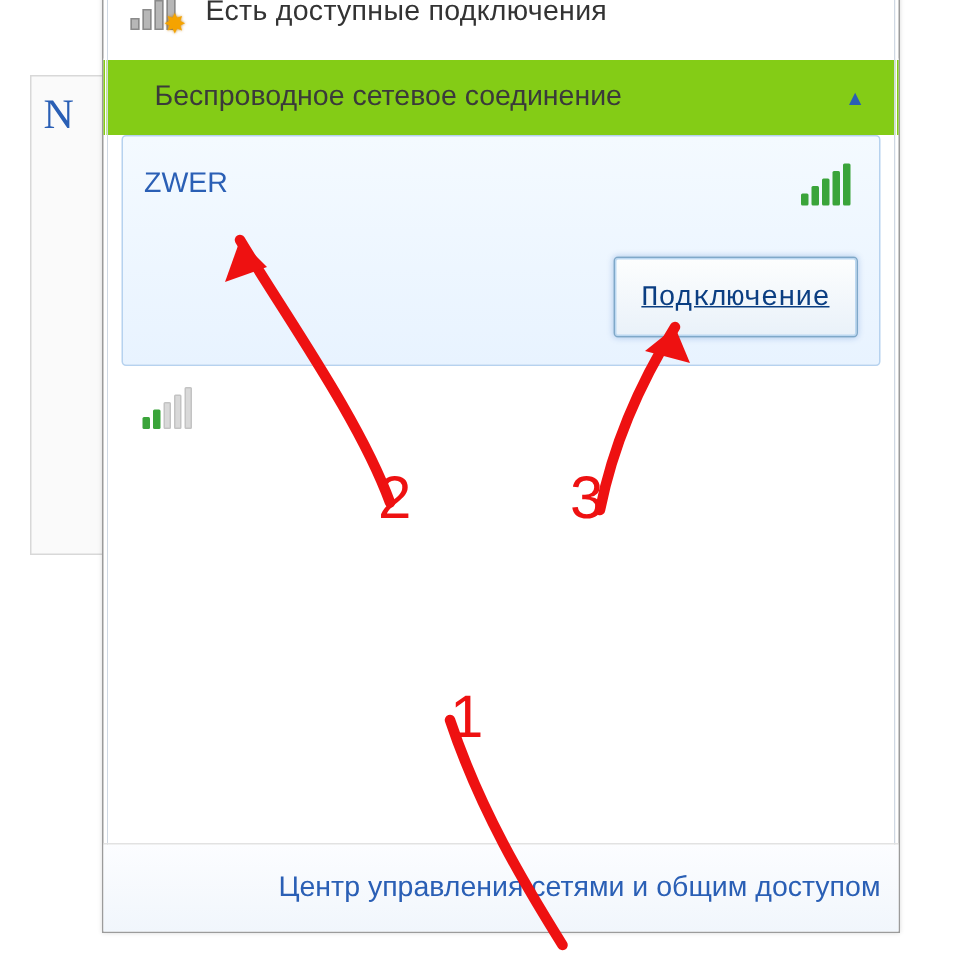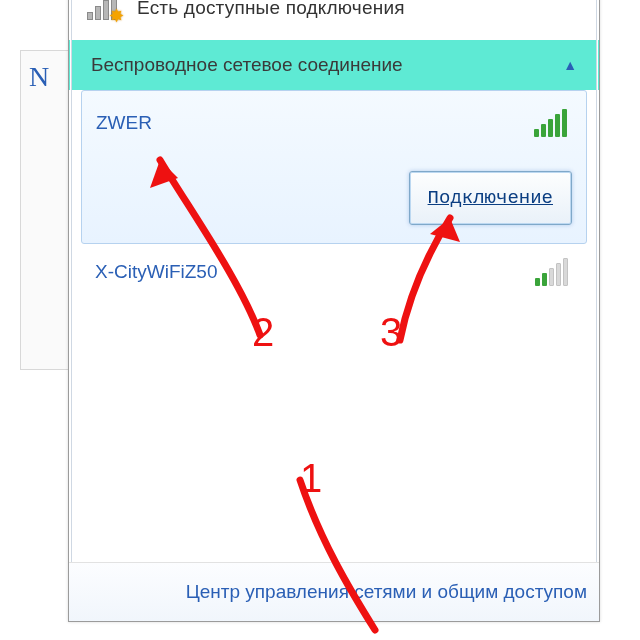--- a/index.html
+++ b/index.html
@@ -56,23 +56,23 @@
       height: 34px;
       position: relative;
     }
     .bar { position:absolute; bottom:5px; width:6px; background:#b7b7b7; border:1px solid #8a8a8a; }
     .b1{left:0;height:8px}.b2{left:8px;height:14px}.b3{left:16px;height:20px}.b4{left:24px;height:26px}
     .star{position:absolute;left:22px;bottom:-2px;color:#f5a300;font-size:18px;text-shadow:0 0 2px #c07a00}
     .top-status-text{color:#333;font-size:19px;letter-spacing:.2px;}
 
     .section-header{
       display:flex;justify-content:space-between;align-items:center;
-      padding: 14px 22px 14px 22px;
+      padding: 14px 22px 14px 34px;
       color:#3a3a3a;
-      background:#5eead4;
+      background:#84cc16;
       text-align:right;
     }
     .chevron{color:#2a5fb5;font-size:14px;font-weight:bold}
 
     .network-list{padding: 0 12px;}
     .network{
       display:flex; align-items:center; justify-content:space-between;
       padding: 14px 14px;
       color:#2a5fb5;
       cursor:default;
@@ -159,21 +159,20 @@
             <span class="sbar sb4 g"></span>
             <span class="sbar sb5 g"></span>
         </span>
       </div>
       <button class="connect-btn">Подключение</button>
     </div>
 
 
 
     <div class="network">
-      <span>X-CityWiFiZ50</span>
       <span class="signal">
         <span class="sbar sb1 g"></span>
           <span class="sbar sb2 g"></span>
           <span class="sbar sb3 e"></span>
           <span class="sbar sb4 e"></span>
           <span class="sbar sb5 e"></span>
       </span>
     </div>
 
   </div>

